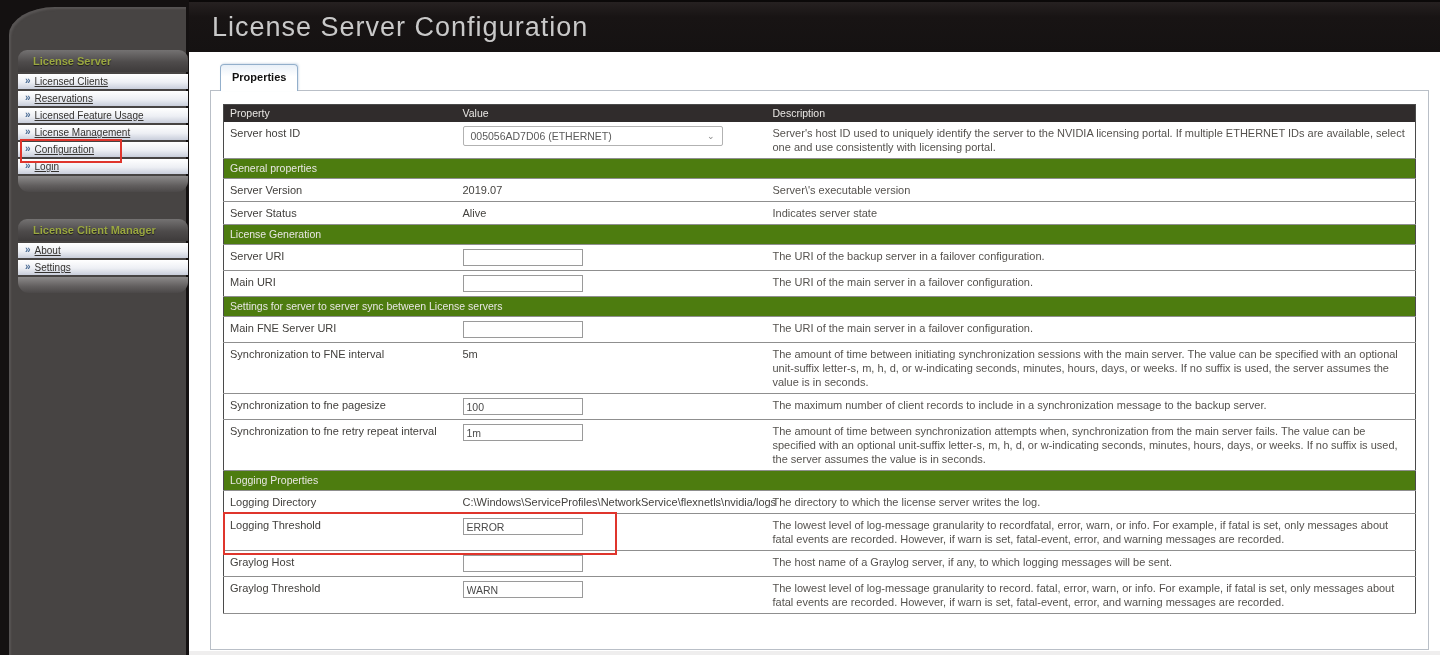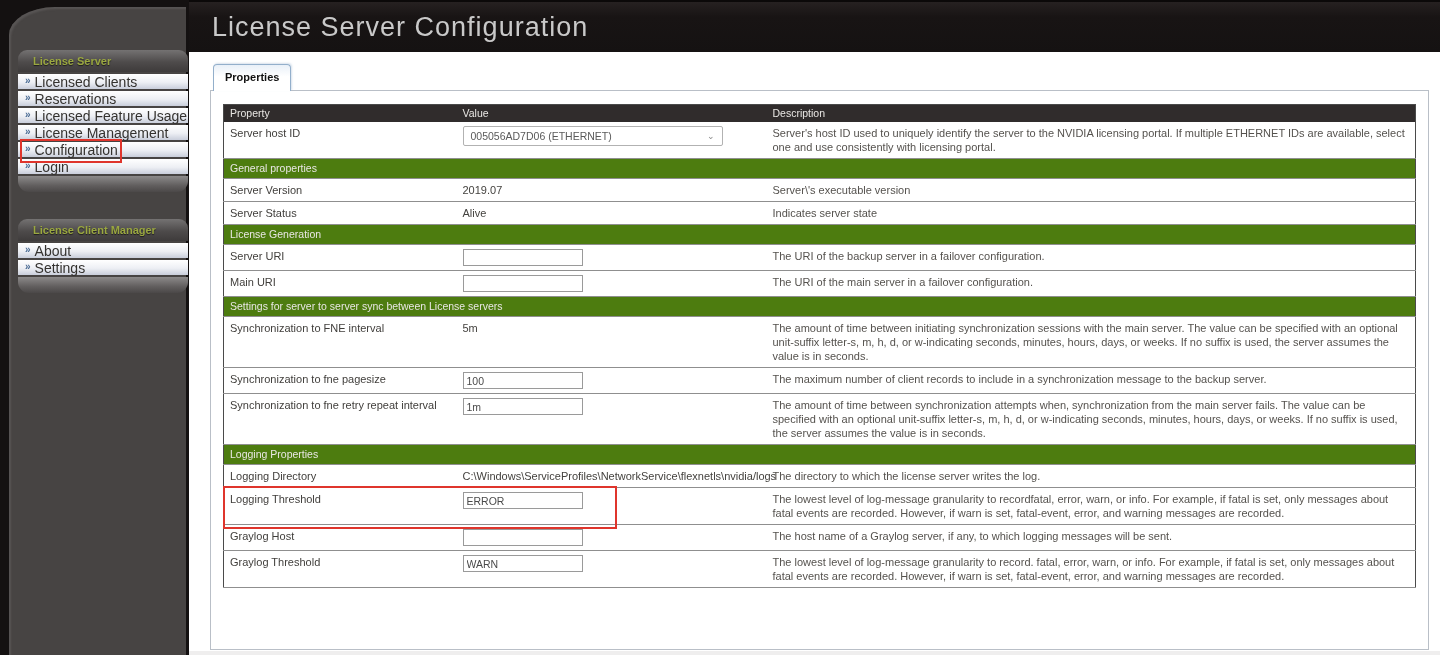--- a/index.html
+++ b/index.html
@@ -17,30 +17,30 @@
   .sidebar-panel { position:absolute; left:9px; top:7px; width:177px; height:648px;
     background:#474443; border-radius:46px 0 0 0 / 28px 0 0 0; box-shadow:inset 2px 2px 2px rgba(120,118,118,.35); }
   .nav-wrap { position:absolute; left:18px; top:50px; width:170px; }
   .nav-group-header { height:22px; line-height:22px; padding-left:15px;
     background:linear-gradient(#747272, #4e4b4b 55%, #3e3b3b);
     border-radius:9px 9px 0 0; font-size:11px; font-weight:bold; color:#9aa740;
     text-shadow:0 1px 1px rgba(0,0,0,.6); }
   .nav-item { position:relative; height:15px; margin-top:2px; display:flex; align-items:center;
     background:linear-gradient(#ffffff, #edeff4 55%, #c9cedb); cursor:pointer; }
   .nav-arrow { font-size:10px; line-height:10px; color:#4a6b94; font-weight:bold; margin:0 4px 1px 7px; }
-  .nav-label { font-size:14px; color:#34322f; }
+  .nav-label { font-size:10px; color:#34322f; text-decoration:underline; }
   .nav-item.hl::after { content:''; position:absolute; left:2px; top:-3px; width:98px; height:20px;
     border:2px solid #df352c; pointer-events:none; z-index:5; }
   .nav-group-footer { height:16px; margin-top:2px;
     background:linear-gradient(#8c8a8a, #615e5e 60%, #4b4848);
     border-radius:0 0 11px 11px; }
   .nav-gap { height:27px; }
 
   
-  .tab { position:absolute; left:213px; top:64px; height:27px; z-index:3;
+  .tab { position:absolute; left:220px; top:64px; height:27px; z-index:3;
     padding:0 11px; line-height:25px; font-size:11px; font-weight:bold; color:#111;
     background:linear-gradient(#e9f0f8, #ffffff 45%); border:1px solid #93afcb;
     border-bottom:none; border-radius:4px 4px 0 0; box-shadow:1px -1px 2px rgba(140,170,200,.35); cursor:pointer; }
   .content-panel { position:absolute; left:210px; top:90px; width:1219px; height:560px;
     background:#ffffff; border:1px solid #b9bfc7; z-index:1; }
   .below-strip { position:absolute; left:189px; top:651px; width:1251px; height:4px; background:#efeeee; }
 
   
   table.props { border-collapse:collapse; margin:13px 14px 0 12px; width:1193px;
     border:1px solid #4a4a4a; table-layout:fixed; }
@@ -162,20 +162,25 @@
         </tr>
         <tr>
           <td class="prop">Main URI</td>
           <td><input class="tin" type="text" style=""></td>
           <td class="desc">The URI of the main server in a failover configuration.</td>
         </tr>
         <tr>
           <td colspan="3" class="section">Settings for server to server sync between License servers</td>
         </tr>
         <tr>
+          <td class="prop">Main FNE Server URI</td>
+          <td><input class="tin" type="text" style=""></td>
+          <td class="desc">The URI of the main server in a failover configuration.</td>
+        </tr>
+        <tr>
           <td class="prop">Synchronization to FNE interval</td>
           <td><span class="plain-val">5m</span></td>
           <td class="desc">The amount of time between initiating synchronization sessions with the main server. The value can be specified with an optional unit-suffix letter-s, m, h, d, or w-indicating seconds, minutes, hours, days, or weeks. If no suffix is used, the server assumes the value is in seconds.</td>
         </tr>
         <tr>
           <td class="prop">Synchronization to fne pagesize</td>
           <td><input class="tin" type="text" value="100" style=""></td>
           <td class="desc">The maximum number of client records to include in a synchronization message to the backup server.</td>
         </tr>
         <tr>

